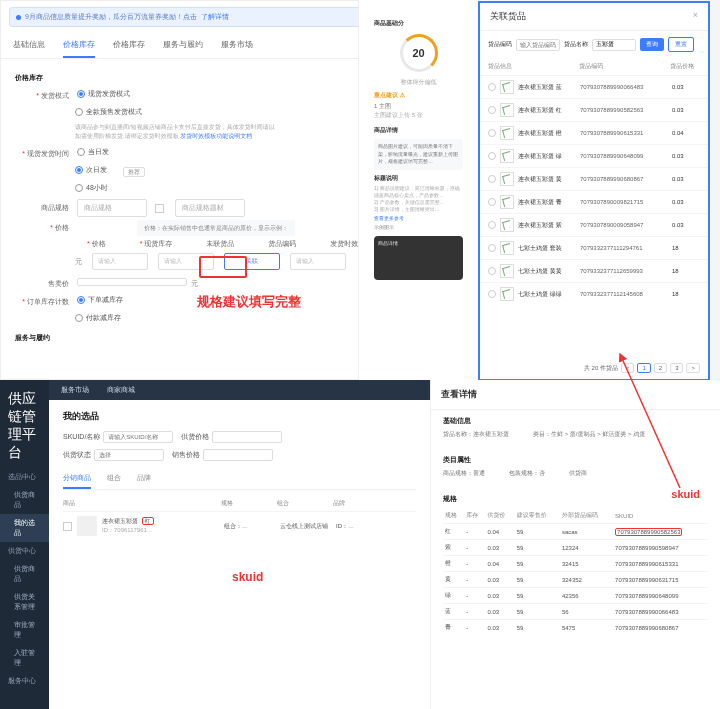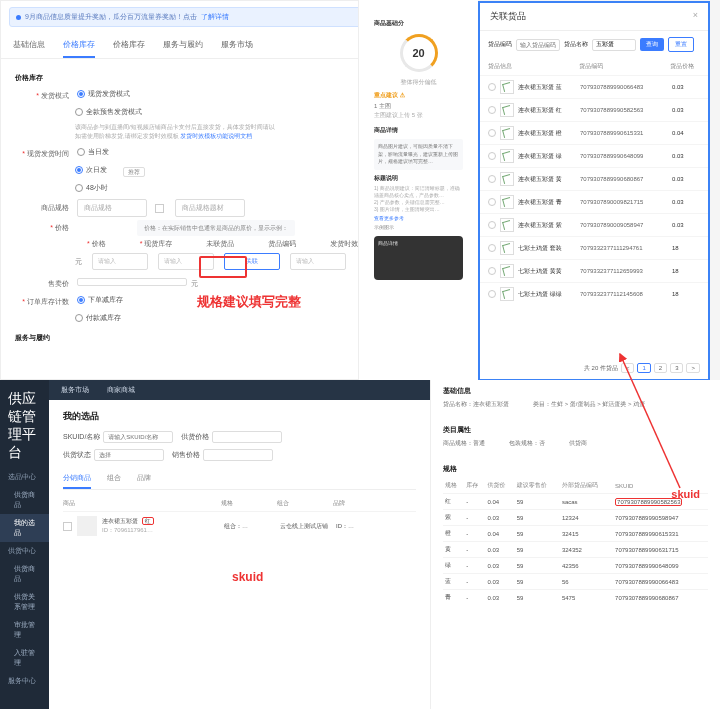--- a/index.html
+++ b/index.html
@@ -408,20 +408,21 @@
           <span class="c2">组合：…</span>
           <span class="c3">云仓线上测试店铺</span>
           <span class="c4">ID：…</span>
         </div>
         <div class="redtxt" style="position:absolute;left:232px;top:190px;font-size:12px">skuid</div>
       </div>
     </div>
   </div>
 
   <div class="det">
+    <div class="hd">查看详情</div>
     <div class="sec">
       <b>基础信息</b>
       <div class="kv">
           <span><span>货品名称：</span><span>连衣裙五彩蛋</span></span>
         <span><span>类目：</span><span>生鲜 &gt; 蛋/蛋制品 &gt; 鲜活蛋类 &gt; 鸡蛋</span></span>
         </div>
     </div>
     <div class="sec">
       <b>类目属性</b>
       <div class="kv">

